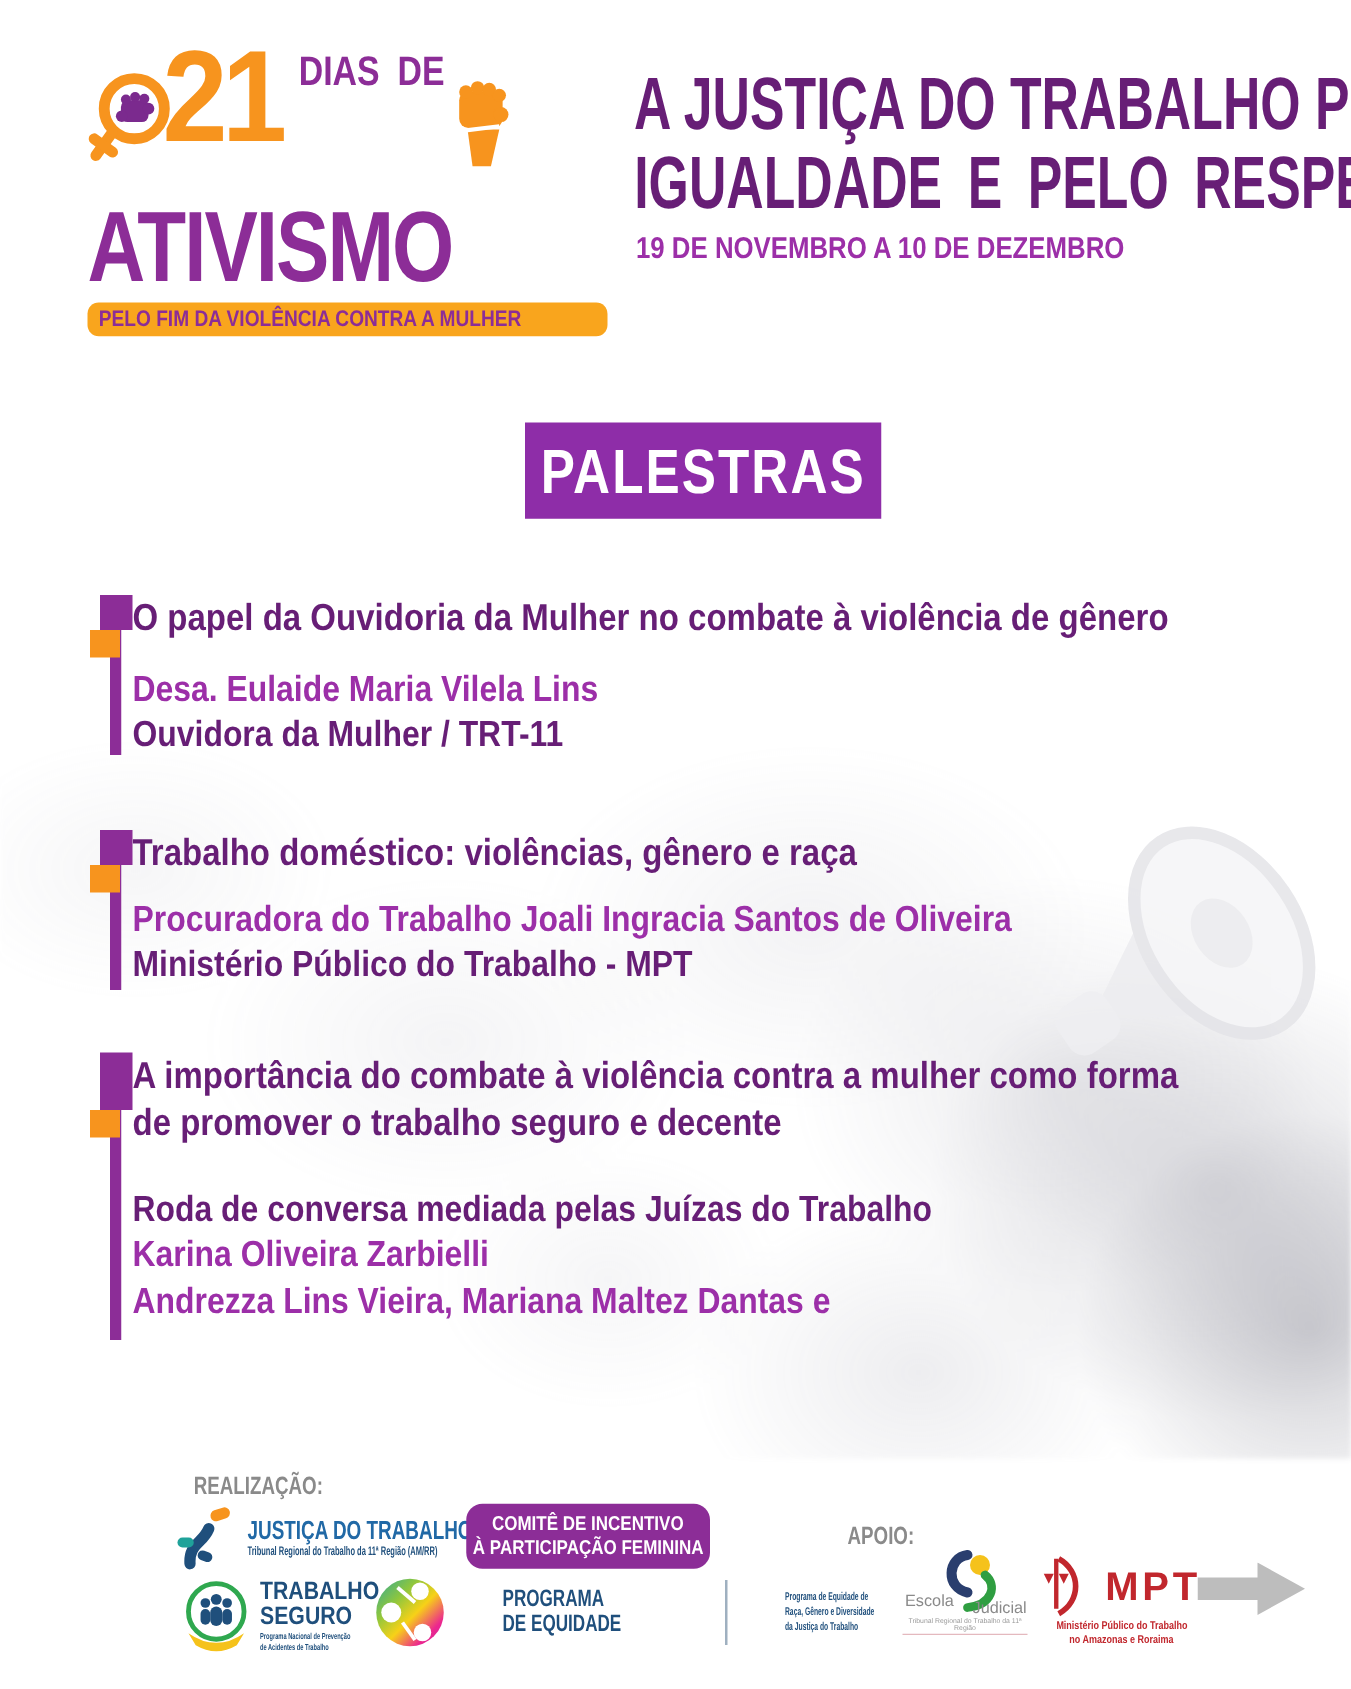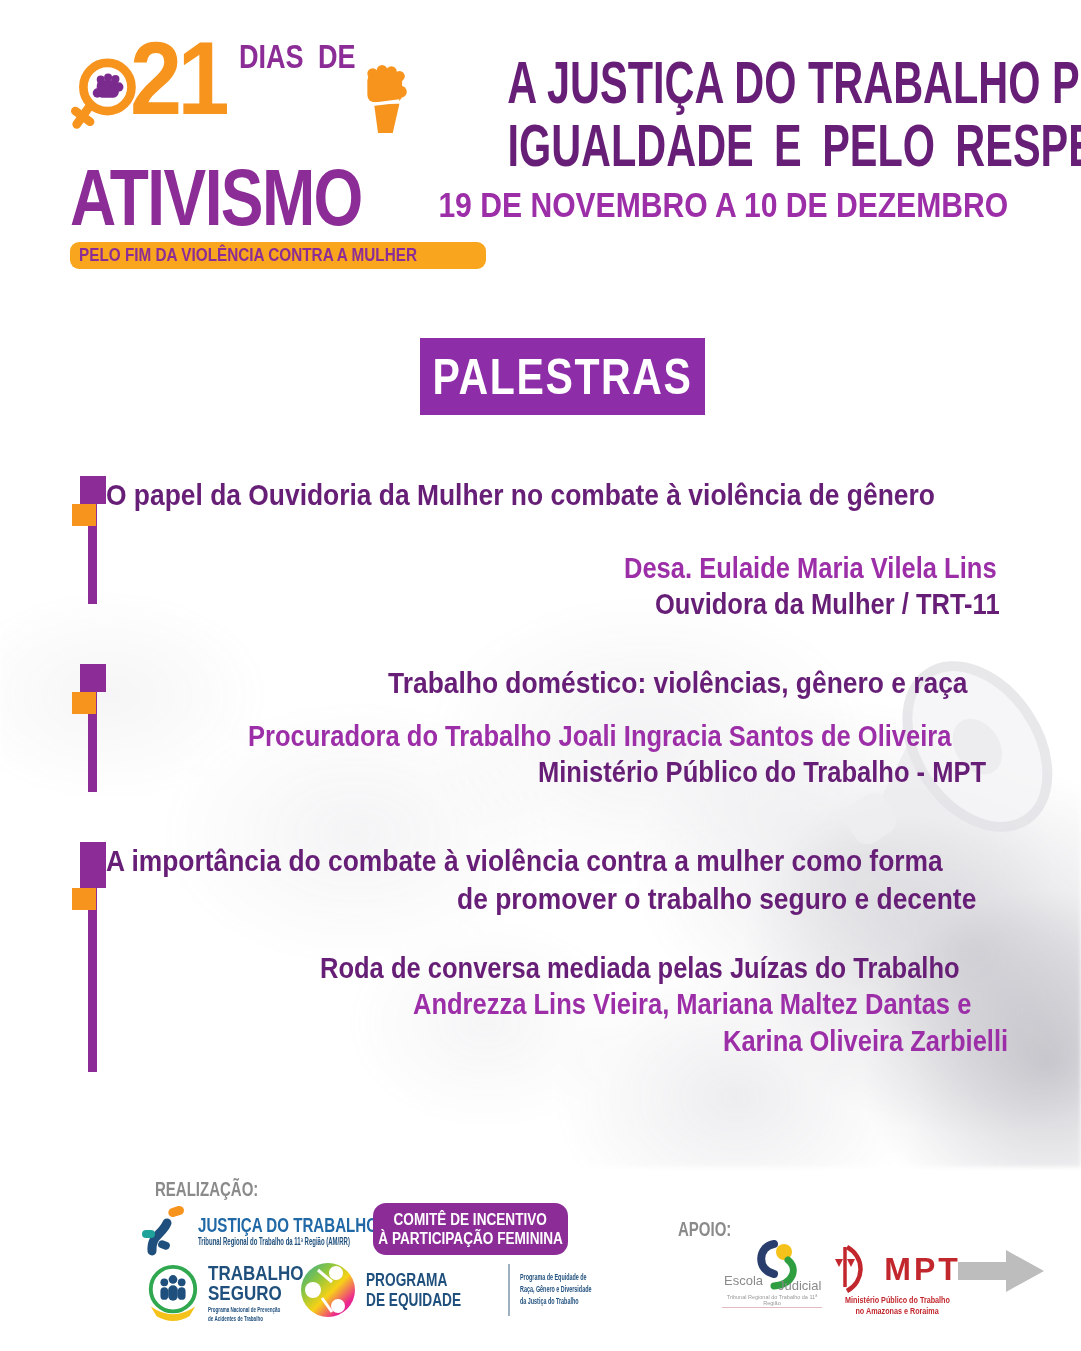--- a/index.html
+++ b/index.html
@@ -37,37 +37,37 @@
   .logo-ativismo { font-size:80px; font-weight:bold; color:var(--purple_mid,#8C2D97);
                    line-height:.95; margin-top:2px; letter-spacing:-2px; }
   .logo-banner { display:inline-block; margin-top:6px; background:var(--banner_orange,#F9A51D);
                  border-radius:9px; padding:3px 9px; }
   .logo-banner span { font-size:18px; font-weight:bold; color:var(--purple_mid,#7B2A8E); }
 
   
   .header-block { position:absolute; left:392px; top:52px; width:625px; text-align:center; }
   .header-line { font-size:56px; font-weight:bold; color:var(--purple_dark,#671E76); line-height:1.12; }
   .header-line2 { word-spacing:12px; }
-  .header-dates { margin-top:8px; font-size:35px; font-weight:bold; color:var(--purple_light,#9C2FA8); }
+  .header-dates { margin-top:8px; font-size:24px; font-weight:bold; color:var(--purple_light,#9C2FA8); }
 
   
   .palestras { position:absolute; left:420px; top:338px; width:285px; height:77px;
                background:var(--palestras_bg,#8E2DA8); display:flex; align-items:center; justify-content:center; }
   .palestras span { color:#fff; font-size:50px; font-weight:bold; letter-spacing:2px; }
 
   
   .talk { position:absolute; left:72px; width:975px; }
   .marker { position:absolute; left:0; top:0; bottom:0; width:34px; }
   .marker i { position:absolute; display:block; }
   .marker .bar  { left:16px; top:2px; bottom:0; width:9px;  background:var(--purple_mid,#7F2A93); }
   .marker .sq-p { left:8px;  top:0;  width:26px; height:28px; background:var(--purple_mid,#7F2A93); }
   .marker .sq-o { left:0;    top:28px; width:24px; height:22px; background:var(--orange,#F7941E); }
   .talk.tall .sq-p { height:46px; }
   .talk.tall .sq-o { top:46px; }
-  .talk-body { padding-left:34px;text-align:right; }
+  .talk-body { padding-left:34px; }
   .tl { line-height:1.26; }
   .t-title   { font-size:30px; font-weight:bold; color:var(--purple_dark,#671E76); }
   .t-speaker { font-size:29px; font-weight:bold; color:var(--purple_light,#9C2FA8); }
   .t-role    { font-size:29px; font-weight:bold; color:var(--purple_dark,#671E76); }
 
   
   .side-label { position:absolute; font-size:20px; font-weight:bold; color:var(--gray_label,#8A8A8A); }
   .jt-block { position:absolute; left:138px; top:1203px; display:flex; align-items:center; }
   .jt-text { margin-left:6px; }
   .jt-title { font-size:21px; font-weight:bold; color:var(--jt_blue,#2169A6); line-height:1.1; }
@@ -75,21 +75,21 @@
   .comite { position:absolute; left:373px; top:1203px; width:195px; height:52px; border-radius:13px;
             background:var(--purple_mid,#8C2D97); display:flex; flex-direction:column;
             align-items:center; justify-content:center; text-align:center; }
   .comite div { color:#fff; font-size:16px; font-weight:bold; line-height:1.2; }
 
   .ts-block { position:absolute; left:144px; top:1263px; display:flex; align-items:center; }
   .ts-text { margin-left:6px; }
   .ts-title { font-size:20px; font-weight:bold; color:var(--navy,#1F4F7C); line-height:1.02; }
   .ts-sub { font-size:7px; font-weight:bold; color:var(--navy,#35506e); line-height:1.25; margin-top:2px; }
 
-  .eq-block { position:absolute; left:298px; top:1260px; display:flex; align-items:center; }
+  .eq-block { position:absolute; left:298px; top:1260px; display:flex; align-items:center;gap:36px; }
   .eq-text { margin-left:8px; }
   .eq-title { font-size:19px; font-weight:bold; color:var(--navy,#1F4F7C); line-height:1.05; }
   .eq-divider { width:2px; height:52px; background:#9fb0c0; margin:0 10px; }
   .eq-sub div { font-size:9px; font-weight:bold; color:var(--navy,#1F4F7C); line-height:1.3; }
 
   .escola-block { position:absolute; left:722px; top:1238px; width:100px; height:64px; }
   .escola-word { position:absolute; font-size:13px; color:#8a8a8a; }
   .escola-cap { position:absolute; left:0; top:56px; width:100px; text-align:center;
                 font-size:5.5px; color:#9a9a9a; border-bottom:1px solid #e4b9be; padding-bottom:1px; }
 
@@ -167,21 +167,21 @@
   </div>
 
   <section class="talk" style="top:476px;height:128px">
     <div class="marker">
       <i class="bar"></i>
         <i class="sq-p"></i>
         <i class="sq-o"></i>
     </div>
     <div class="talk-body">
       <div class="tl t-title"><span class="cond" style="--sx:.88">O papel da Ouvidoria da Mulher no combate à violência de gênero</span></div>
-      <div class="tl t-speaker" style="margin-top:36px"><span class="cond" style="--sx:.88">Desa. Eulaide Maria Vilela Lins</span></div>
+      <div class="tl t-speaker" style="margin-top:20px"><span class="cond" style="--sx:.88">Desa. Eulaide Maria Vilela Lins</span></div>
       <div class="tl t-role"><span class="cond" style="--sx:.88">Ouvidora da Mulher / TRT-11</span></div>
     </div>
   </section>
 
   <section class="talk" style="top:664px;height:128px">
     <div class="marker">
       <i class="bar"></i>
         <i class="sq-p"></i>
         <i class="sq-o"></i>
     </div>
@@ -195,22 +195,22 @@
   <section class="talk tall" style="top:842px;height:230px">
     <div class="marker">
       <i class="bar"></i>
         <i class="sq-p"></i>
         <i class="sq-o"></i>
     </div>
     <div class="talk-body">
       <div class="tl t-title"><span class="cond" style="--sx:.88">A importância do combate à violência contra a mulher como forma</span></div>
       <div class="tl t-title"><span class="cond" style="--sx:.88">de promover o trabalho seguro e decente</span></div>
       <div class="tl t-role" style="margin-top:32px"><span class="cond" style="--sx:.88">Roda de conversa mediada pelas Juízas do Trabalho</span></div>
+      <div class="tl t-speaker"><span class="cond" style="--sx:.88">Karina Oliveira Zarbielli</span></div>
       <div class="tl t-speaker"><span class="cond" style="--sx:.88">Andrezza Lins Vieira, Mariana Maltez Dantas e</span></div>
-      <div class="tl t-speaker"><span class="cond" style="--sx:.88">Karina Oliveira Zarbielli</span></div>
     </div>
   </section>
 
   <div class="side-label" style="left:155px;top:1178px">
     <span class="cond" style="--sx:.75">REALIZAÇÃO:</span>
   </div>
 
   <div class="jt-block">
     <svg width="54" height="54" viewBox="0 0 54 54">
       <rect x="30" y="4" width="16" height="9" rx="4.5" fill="#F7941E" transform="rotate(-18 38 8)"></rect>

